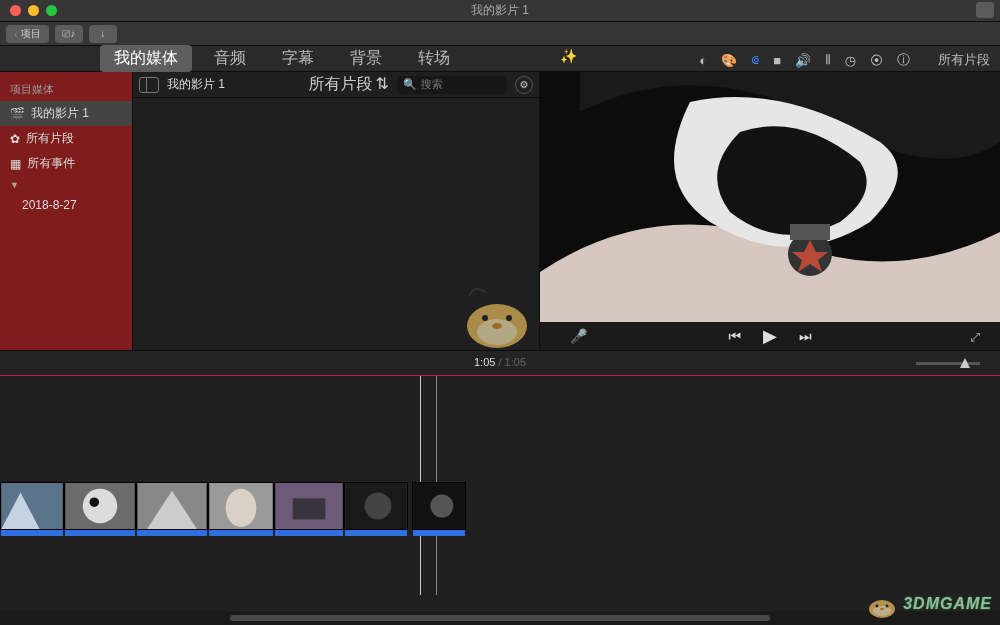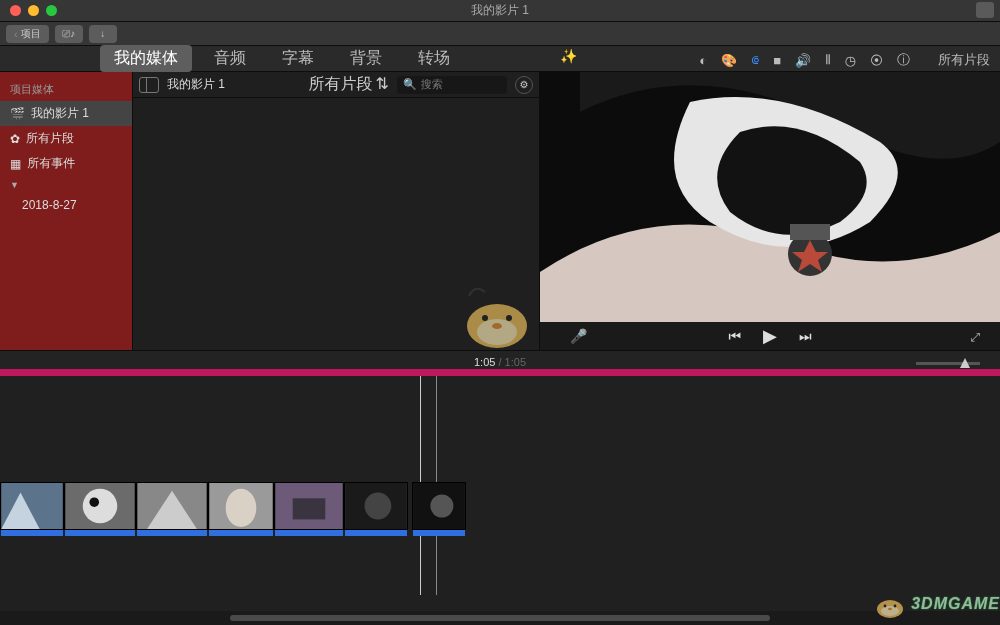--- a/index.html
+++ b/index.html
@@ -53,38 +53,38 @@
 .thumb .bar { position:absolute; bottom:0; left:0; width:85%; height:3px; background:#ff7b00; }
 
 .preview { flex:1; background:#1a1a1a; position:relative; }
 .preview-img { position:absolute; top:0; left:0; right:0; bottom:28px; background:#0a0a0a; overflow:hidden; }
 .preview-img svg { width:100%; height:100%; }
 .play-ctl { position:absolute; bottom:0; left:0; right:0; height:28px; display:flex; align-items:center; justify-content:center; gap:22px; color:#ddd; font-size:14px; }
 .mic { position:absolute; left:30px; bottom:6px; font-size:14px; color:#bbb; cursor:pointer; }
 .full { position:absolute; right:20px; bottom:6px; font-size:12px; color:#bbb; cursor:pointer; }
 
 
-.timerow { height:26px; background:#232323; border-top:1px solid #0d0d0d; border-bottom:7px solid #be185d; position:relative; }
+.timerow { height:26px; background:#232323; border-top:1px solid #0d0d0d; border-bottom:1px solid #be185d; position:relative; }
 .time-txt { position:absolute; left:50%; transform:translateX(-50%); top:5px; font-size:11px; }
 .time-cur{color:#ddd;} .time-tot{color:#666;}
 .zoom { position:absolute; right:20px; top:11px; width:64px; height:3px; background:#555; }
 .zoom .knob { position:absolute; top:-4px; right:10px; width:10px; height:10px; background:#ccc; clip-path:polygon(50% 0,100% 100%,0 100%); }
 
 
 .timeline { height:249px; background:#202020; position:relative; overflow:hidden; }
 .playhead { position:absolute; top:0; bottom:30px; width:1px; background:#ccc; left:420px; }
 .playhead2 { position:absolute; top:0; bottom:30px; width:1px; background:#888; left:436px; }
 .clips { position:absolute; top:106px; left:0; height:52px; display:flex; }
 .clip { height:48px; border:1px solid #000; background:#333; position:relative; }
 .clip::after { content:""; position:absolute; bottom:-7px; left:0; right:0; height:6px; background:#2f6fe0; }
 .clip.gap { margin-left:4px; }
 .clip svg { width:100%; height:100%; }
 
 
-.watermark { position:absolute; right:0; bottom:6px; display:flex; align-items:center; gap:4px; opacity:0.75; pointer-events:none; }
+.watermark { position:absolute; right:8px; bottom:6px; display:flex; align-items:center; gap:4px; opacity:0.75; pointer-events:none; }
 .watermark .txt { font-size:16px; font-weight:bold; letter-spacing:1px; color:#b7f0bd; font-style:italic; text-shadow:0 0 2px #2ea860; }
 .mascot { width:34px; height:30px; }
 
 .overlay-mascot { position:absolute; left:455px; top:282px; width:84px; height:70px; opacity:0.7; pointer-events:none; }
 
 .hscroll { position:absolute; bottom:0; left:0; right:0; height:14px; background:#1a1a1a; }
 .hscroll .track { position:absolute; left:230px; right:230px; top:4px; height:6px; background:#4a4a4a; border-radius:3px; }
 </style>
 </head>
 <body>

